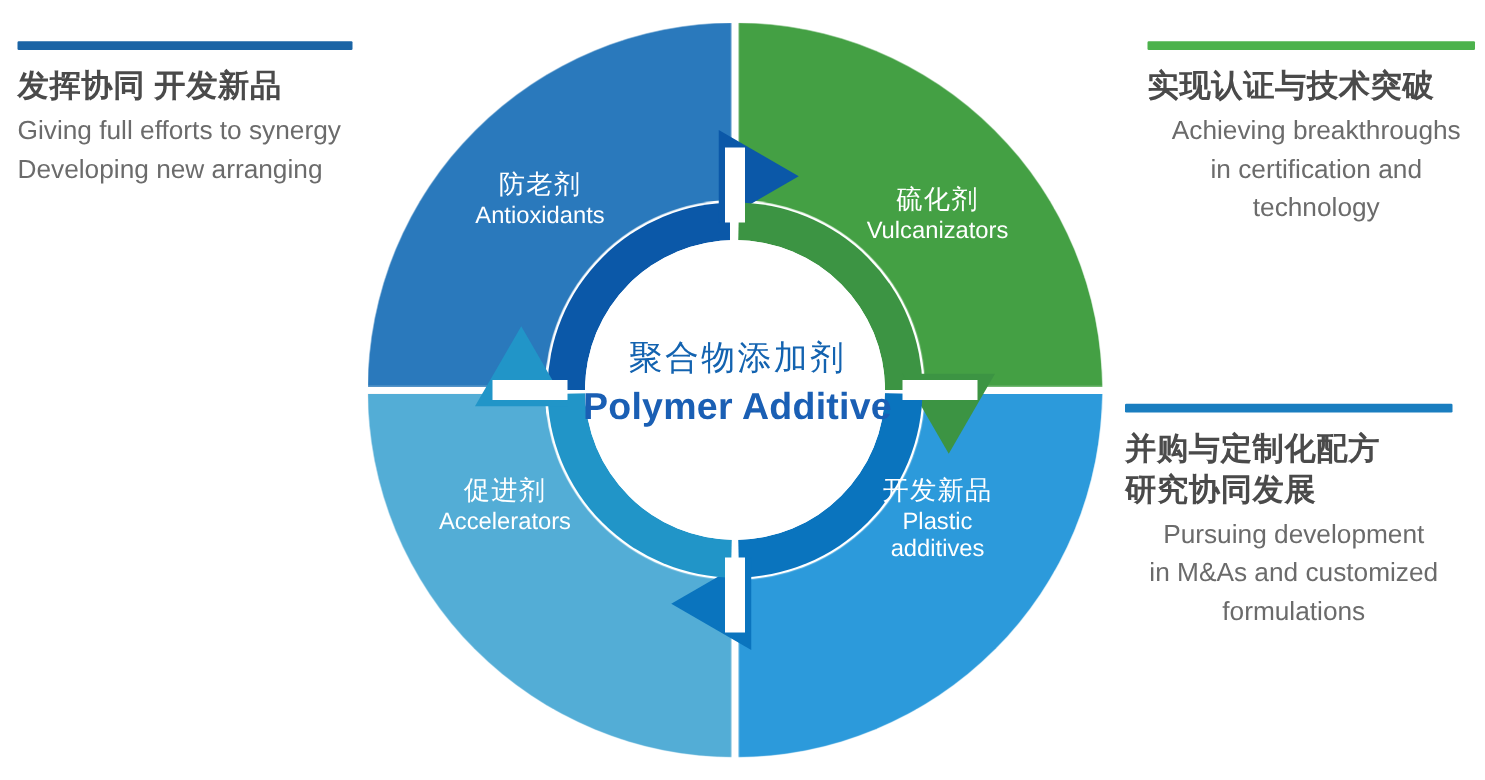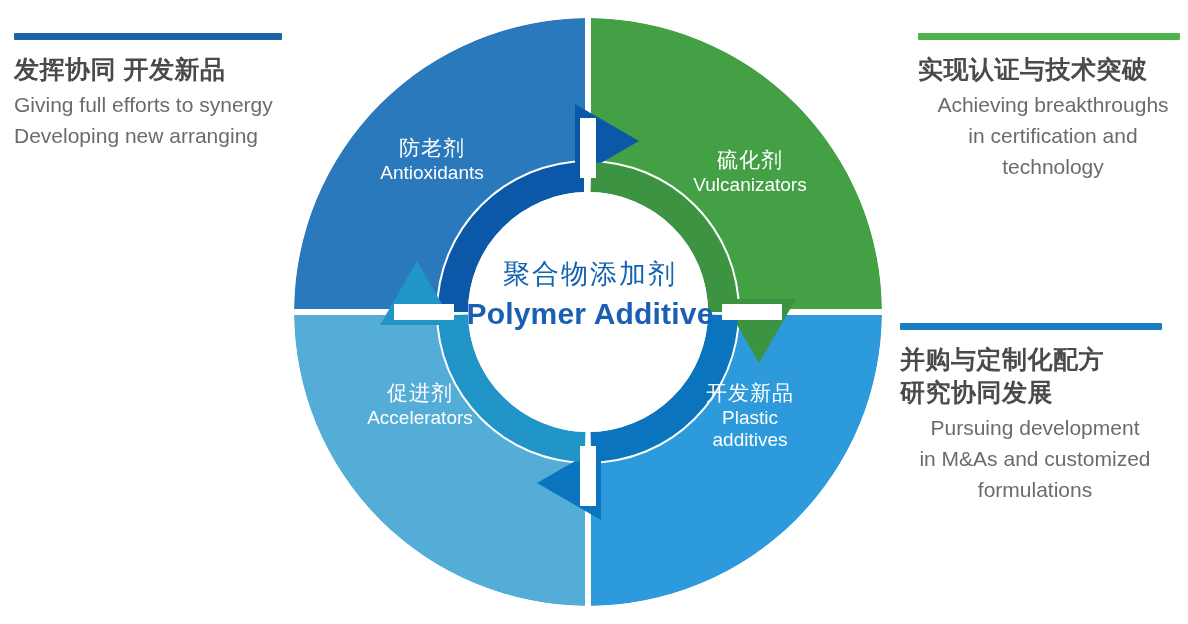--- a/index.html
+++ b/index.html
@@ -37,25 +37,25 @@
 
   .qlabel{
     position:absolute;text-align:center;color:#ffffff;
     line-height:1.18;pointer-events:none;
   }
   .qlabel .cn{font-size:21px;font-weight:normal;letter-spacing:1px;}
   .qlabel .en{font-size:19px;margin-top:1px;}
 
   #lbl-antiox{left:332px;top:136px;width:200px;}
   #lbl-vulc{left:650px;top:136px;width:200px;margin-top:12px;}
-  #lbl-accel{left:320px;top:381px;width:200px;}
+  #lbl-accel{left:304px;top:381px;width:200px;}
   #lbl-plast{left:650px;top:381px;width:200px;}
 
   .center-text{
-    position:absolute;left:450px;top:258px;width:280px;text-align:center;
+    position:absolute;left:450px;top:270px;width:280px;text-align:center;
     pointer-events:none;
   }
   .center-text .cn{
     font-size:27px;color:#1363b0;letter-spacing:2px;line-height:1.2;
   }
   .center-text .en{
     font-size:30px;font-weight:bold;color:#1a5fb4;margin-top:7px;letter-spacing:0.2px;
   }
 </style>
 </head>

